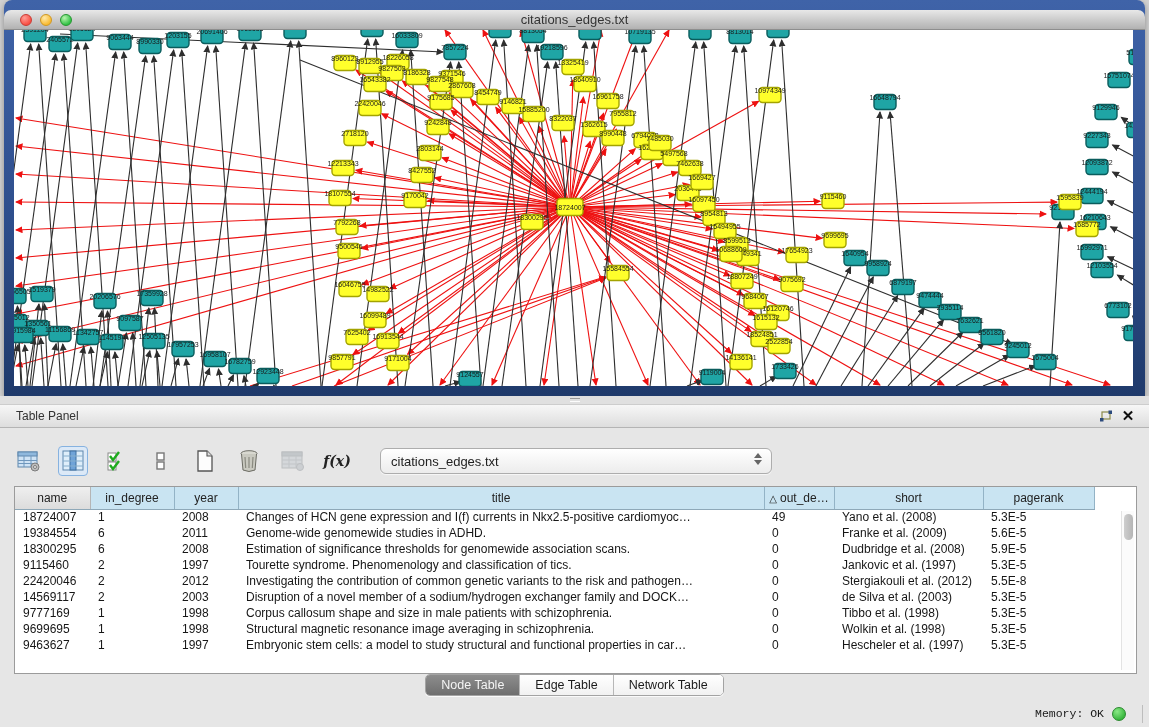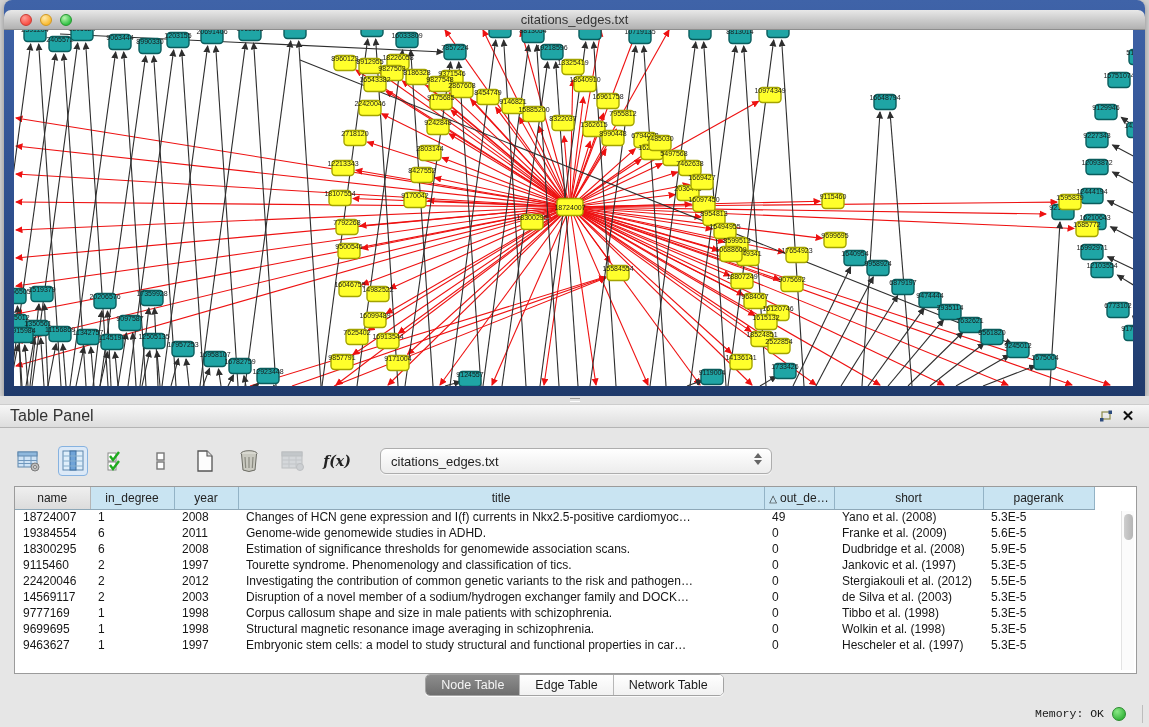--- a/index.html
+++ b/index.html
@@ -28,21 +28,21 @@
   .splitter { position:absolute; left:0; top:396px; width:1149px; height:8px; background:#e0e0e0; }
   .splitter .grip { position:absolute; left:570px; top:2px; width:10px; height:4px;
                     border-top:1px solid #9a9a9a; border-bottom:1px solid #fcfcfc; }
 
   
   .table-panel { position:absolute; left:0; top:404px; width:1149px; height:323px; background:#e6e6e6; }
   .panel-header { position:absolute; left:0; top:0; right:0; height:24px;
                   background:linear-gradient(180deg,#f7f7f7,#dddddd);
                   border-top:1px solid #cdcdcd; border-bottom:1px solid #b4b4b4;
                   display:flex; align-items:center; }
-  .panel-title { font-size:16px; color:#333; padding-left:10px; }
+  .panel-title { font-size:12px; color:#333; padding-left:16px; }
   .panel-header .spacer { flex:1; }
   .hdr-icon { width:22px; height:18px; display:flex; align-items:center; justify-content:center; cursor:default; }
   .close-x { font-size:15px; font-weight:bold; color:#111; margin-right:10px; }
 
   .toolbar { position:absolute; left:14px; top:40px; height:34px; display:flex; align-items:center; gap:14px; }
   .tb-icon { width:30px; height:30px; display:flex; align-items:center; justify-content:center; border-radius:4px; }
   .tb-icon.selected { border:1px solid #86b2e0; background:#dcE9f7; background:#dce9f7; }
   .tb-icon.disabled { opacity:.45; }
   .fx { font-family:"DejaVu Serif", serif; font-style:italic; font-size:14px; font-weight:bold; color:#222; }
 
@@ -977,21 +977,21 @@
             <td>Jankovic et al. (1997)</td>
             <td>5.3E-5</td>
           </tr>
           <tr>
             <td>22420046</td>
             <td>2</td>
             <td>2012</td>
             <td>Investigating the contribution of common genetic variants to the risk and pathogen…</td>
             <td>0</td>
             <td>Stergiakouli et al. (2012)</td>
-            <td>5.5E-5</td>
+            <td>5.5E-8</td>
           </tr>
           <tr>
             <td>14569117</td>
             <td>2</td>
             <td>2003</td>
             <td>Disruption of a novel member of a sodium/hydrogen exchanger family and DOCK…</td>
             <td>0</td>
             <td>de Silva et al. (2003)</td>
             <td>5.3E-5</td>
           </tr>

